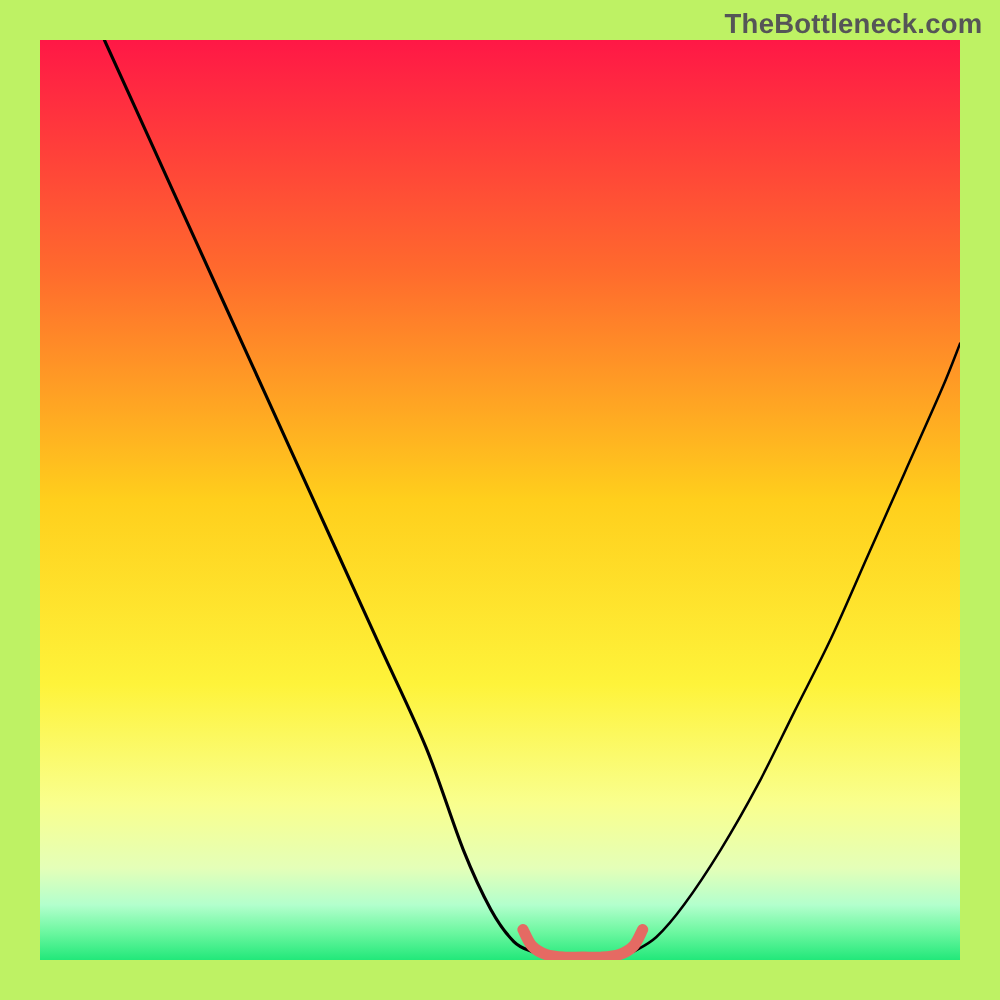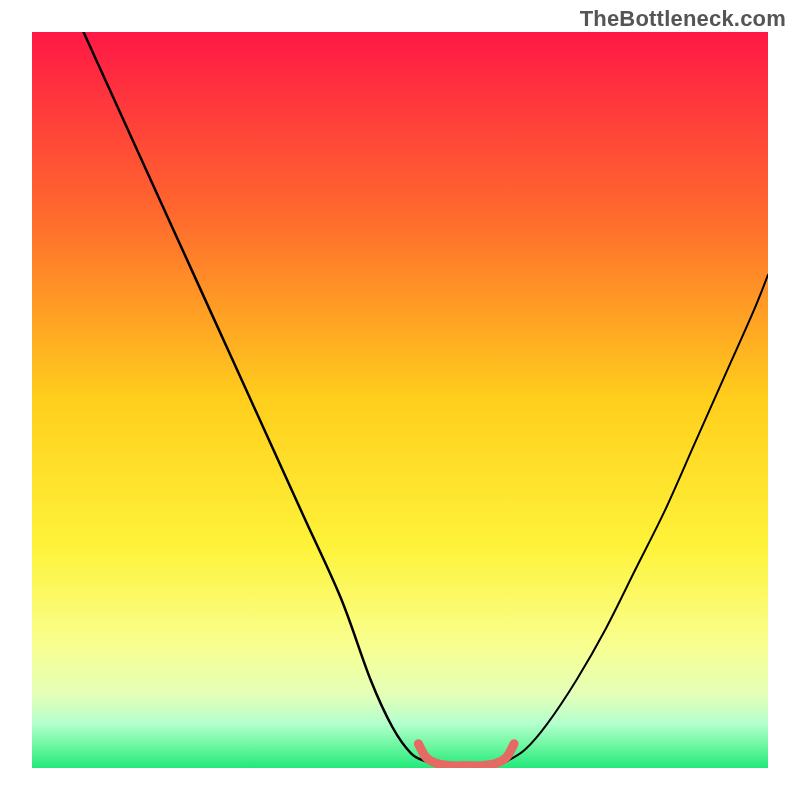--- a/index.html
+++ b/index.html
@@ -7,21 +7,21 @@
     padding: 0;
     width: 800px;
     height: 800px;
     background: #000;
     font-family: Arial, Helvetica, sans-serif;
   }
   .frame {
     position: relative;
     width: 800px;
     height: 800px;
-    background: #ffffff;
+    background: #bef264;
   }
   .watermark {
     position: absolute;
     top: 6px;
     right: 14px;
     font-size: 22px;
     font-weight: 600;
     color: #555557;
     letter-spacing: 0.2px;
   }

